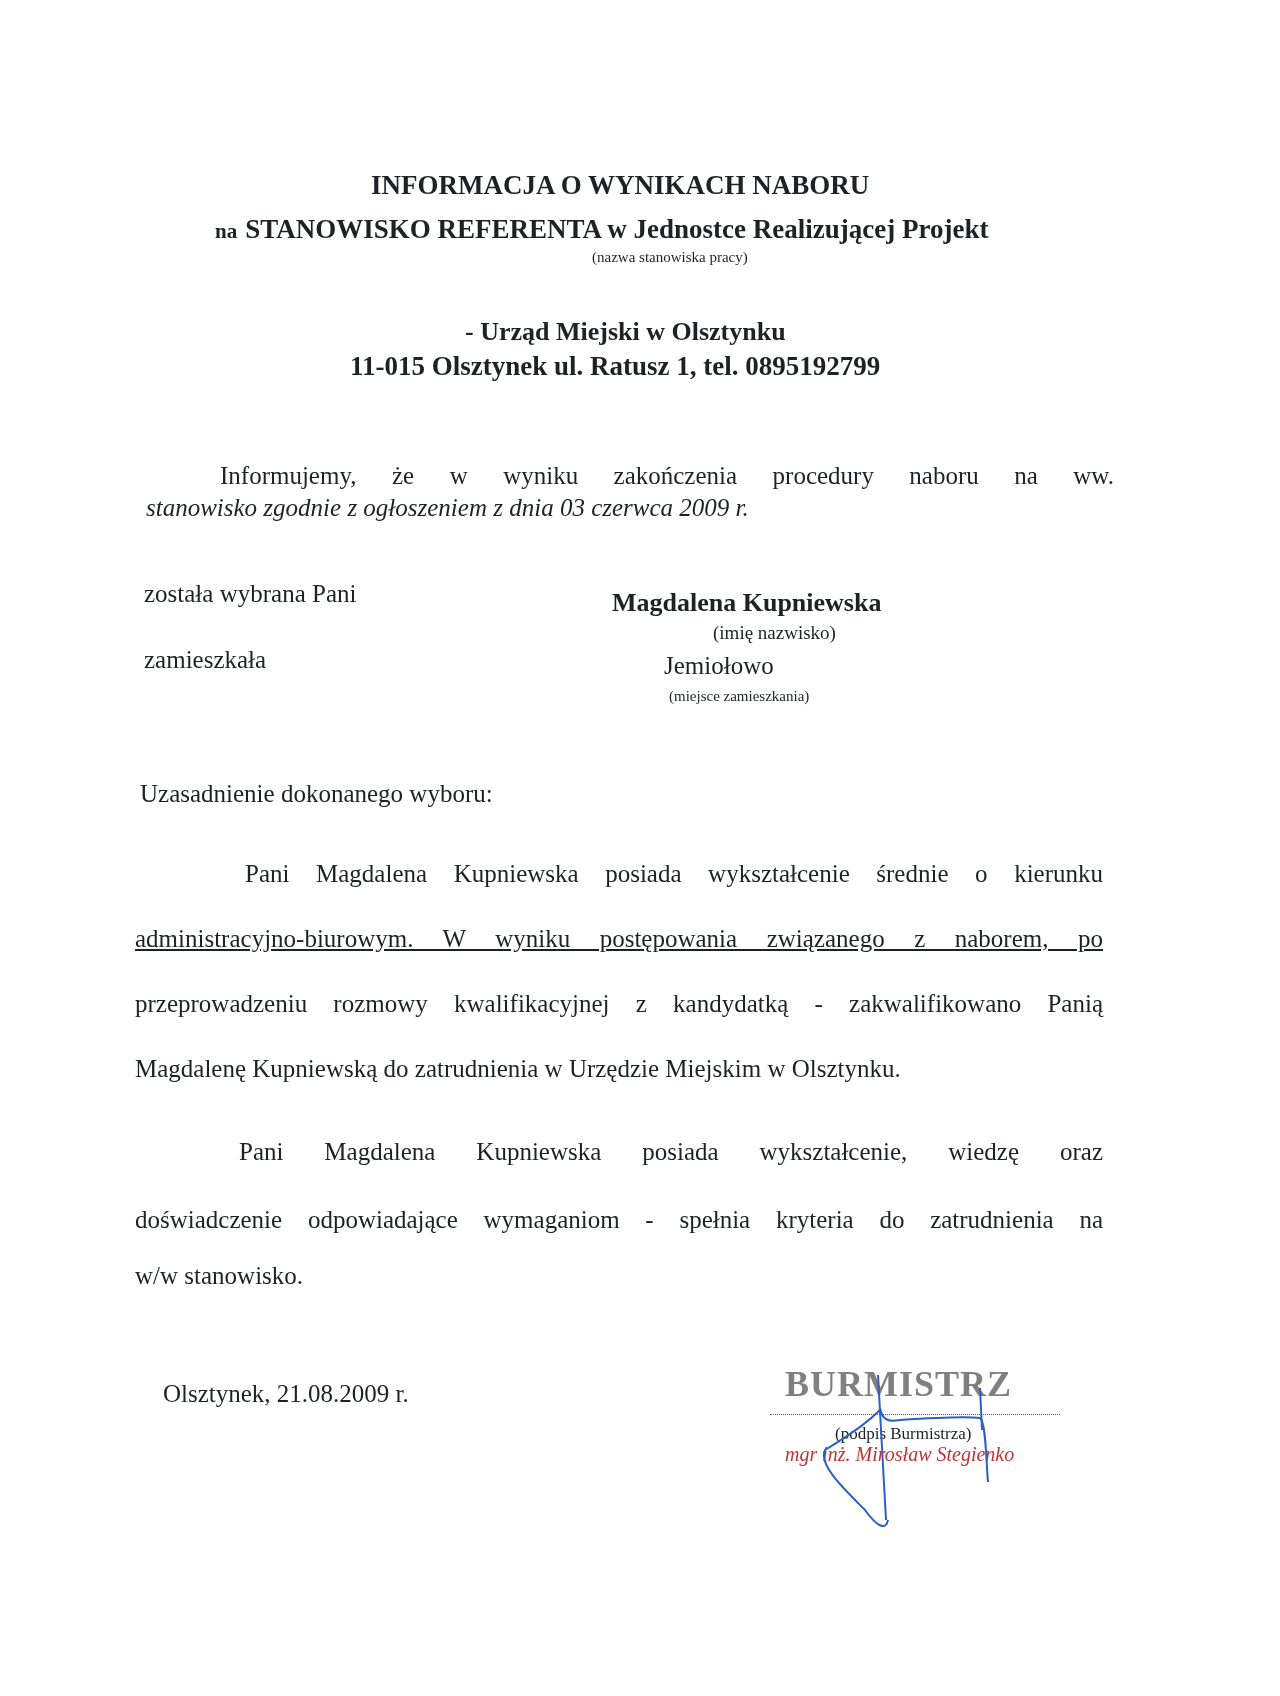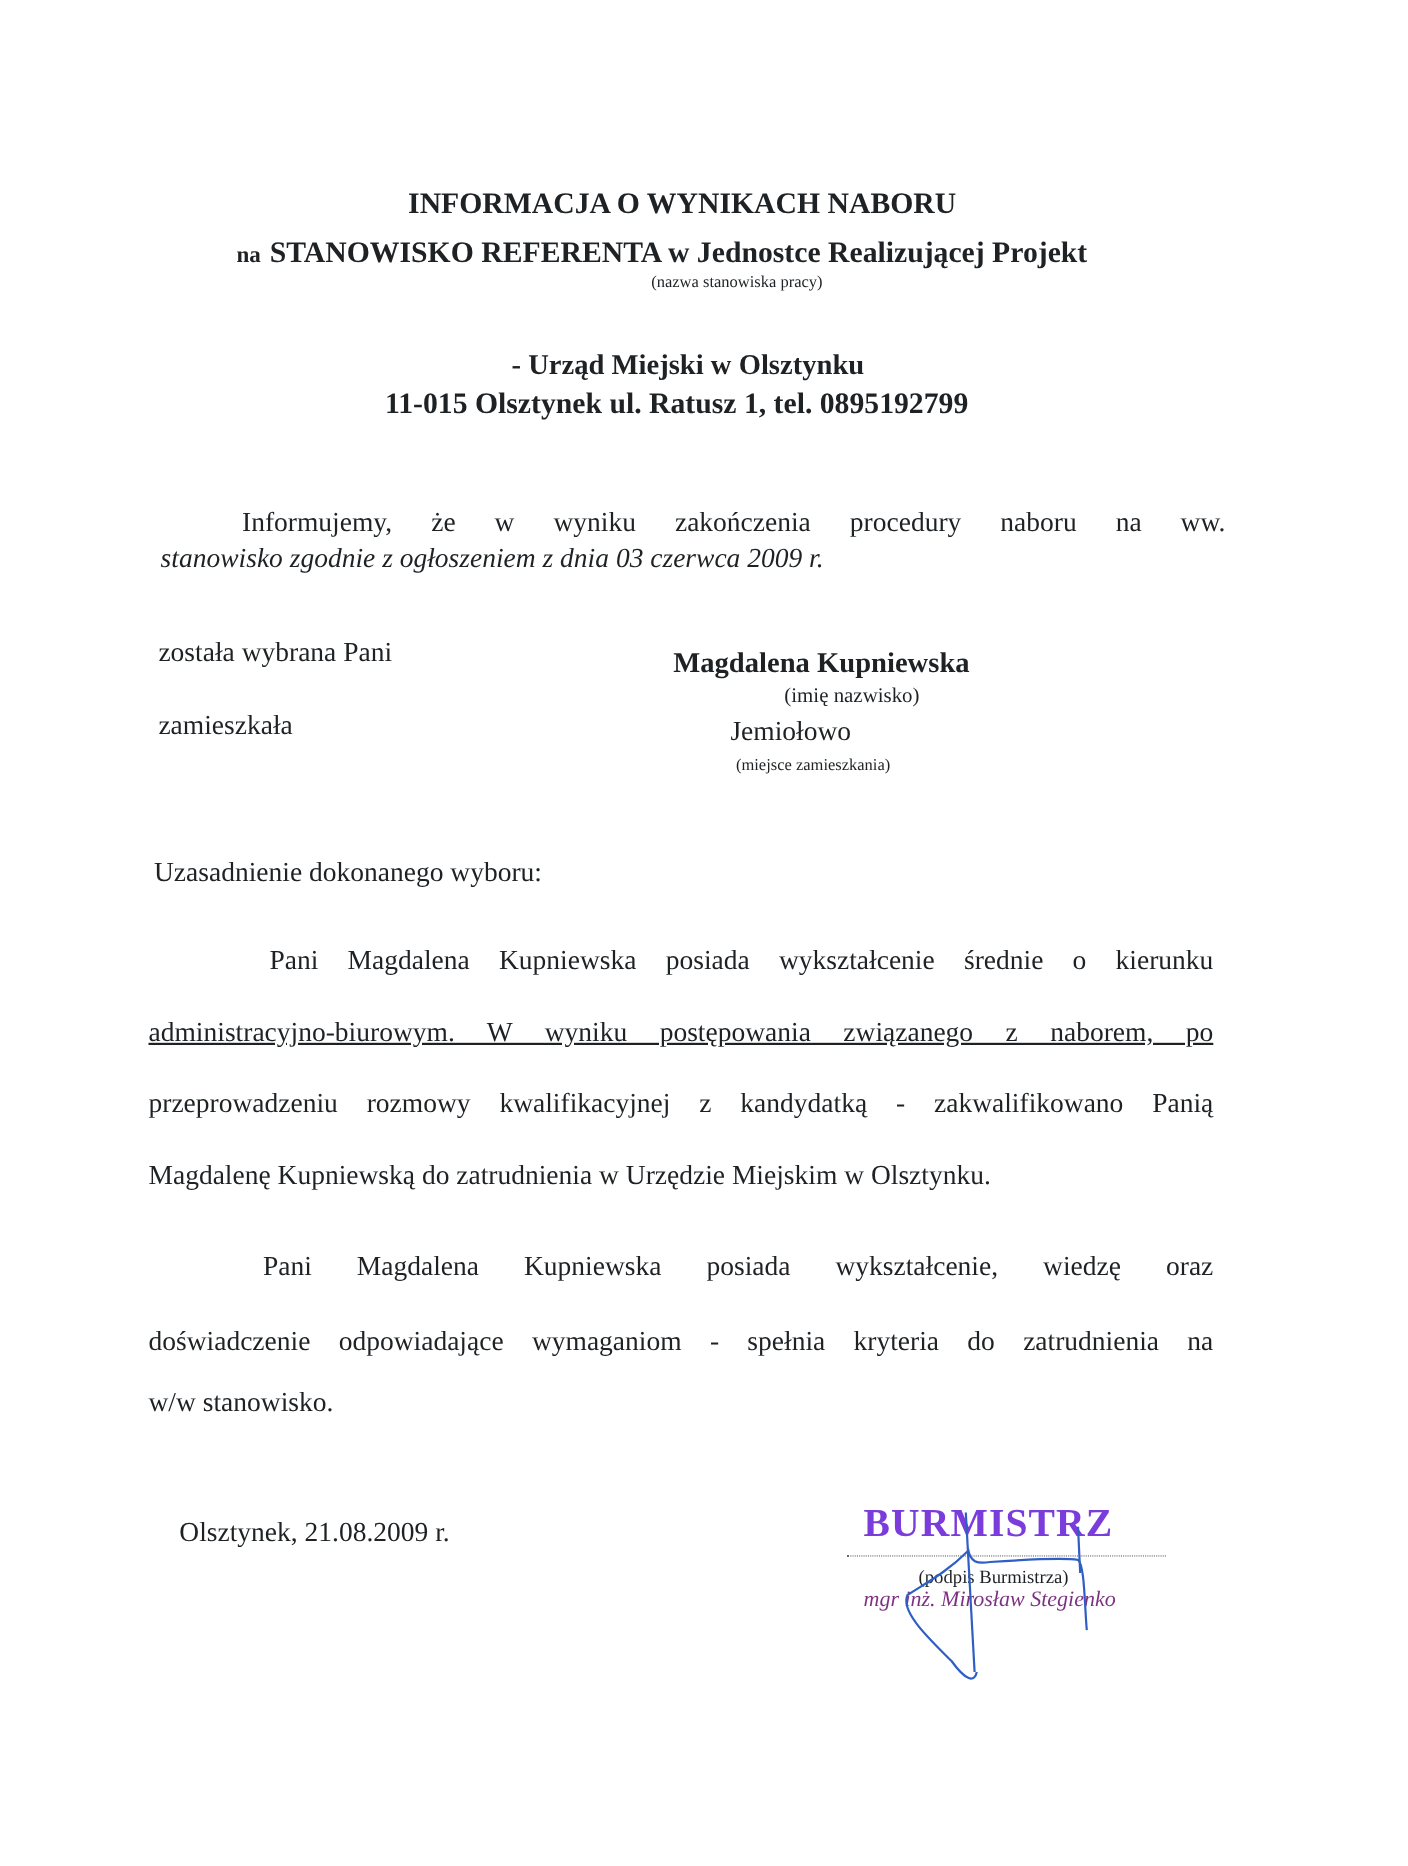--- a/index.html
+++ b/index.html
@@ -27,24 +27,24 @@
   .uzas { top: 780px; left: 140px; font-size: 25px; }
   .body { font-size: 25px; left: 135px; width: 968px; text-align: justify; text-align-last: justify; box-sizing: border-box; }
   .l1 { top: 860px; padding-left: 110px; }
   .l2 { top: 925px; text-decoration: underline; }
   .l3 { top: 990px; }
   .l4 { top: 1055px; text-align-last: left; }
   .l5 { top: 1138px; padding-left: 104px; }
   .l6 { top: 1206px; }
   .l7 { top: 1262px; text-align-last: left; }
   .date { top: 1380px; left: 163px; font-size: 25px; }
-  .stamp { top: 1363px; left: 785px; font-size: 36px; font-weight: bold; color: #6d28d9; letter-spacing: 1px; opacity: 0.9; }
+  .stamp { top: 1363px; left: 785px; font-size: 36px; font-weight: bold; color: #737373; letter-spacing: 1px; opacity: 0.9; }
   .dots { top: 1414px; left: 770px; width: 290px; border-top: 1px dotted #666; height: 0; }
   .podpis { top: 1424px; left: 835px; font-size: 17px; }
-  .mgr { top: 1443px; left: 785px; font-size: 20px; color: #701a75; font-style: italic; opacity: 0.9; }
+  .mgr { top: 1443px; left: 785px; font-size: 20px; color: #b91c1c; font-style: italic; opacity: 0.9; }
   .sig { position: absolute; left: 770px; top: 1370px; width: 300px; height: 160px; pointer-events: none; }
 </style>
 </head>
 <body>
 
 <div>
   <div class="abs b t1">INFORMACJA O WYNIKACH NABORU</div>
   <div class="abs b t2">
     <span class="na">na</span><span>STANOWISKO REFERENTA w Jednostce Realizującej Projekt</span>
   </div>

